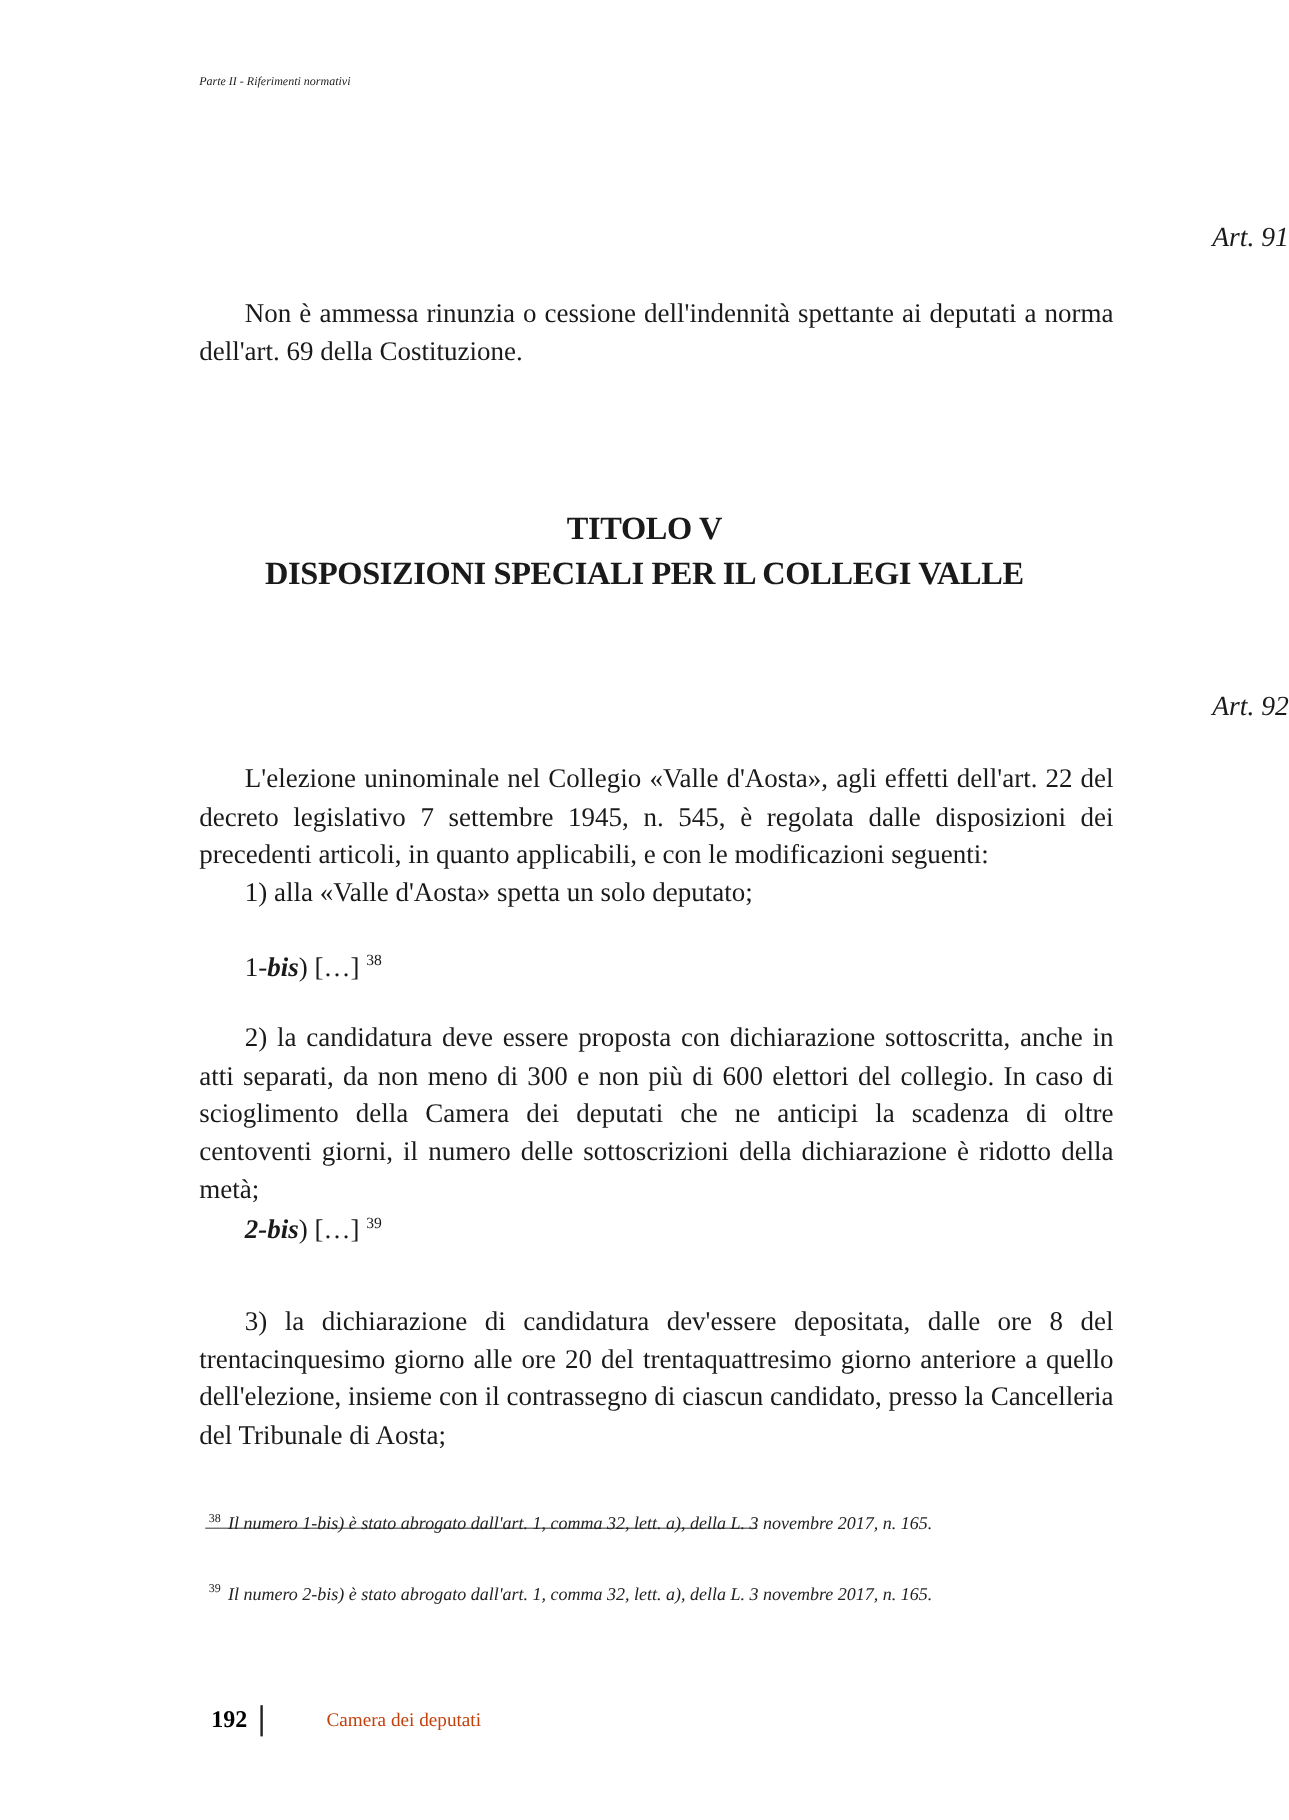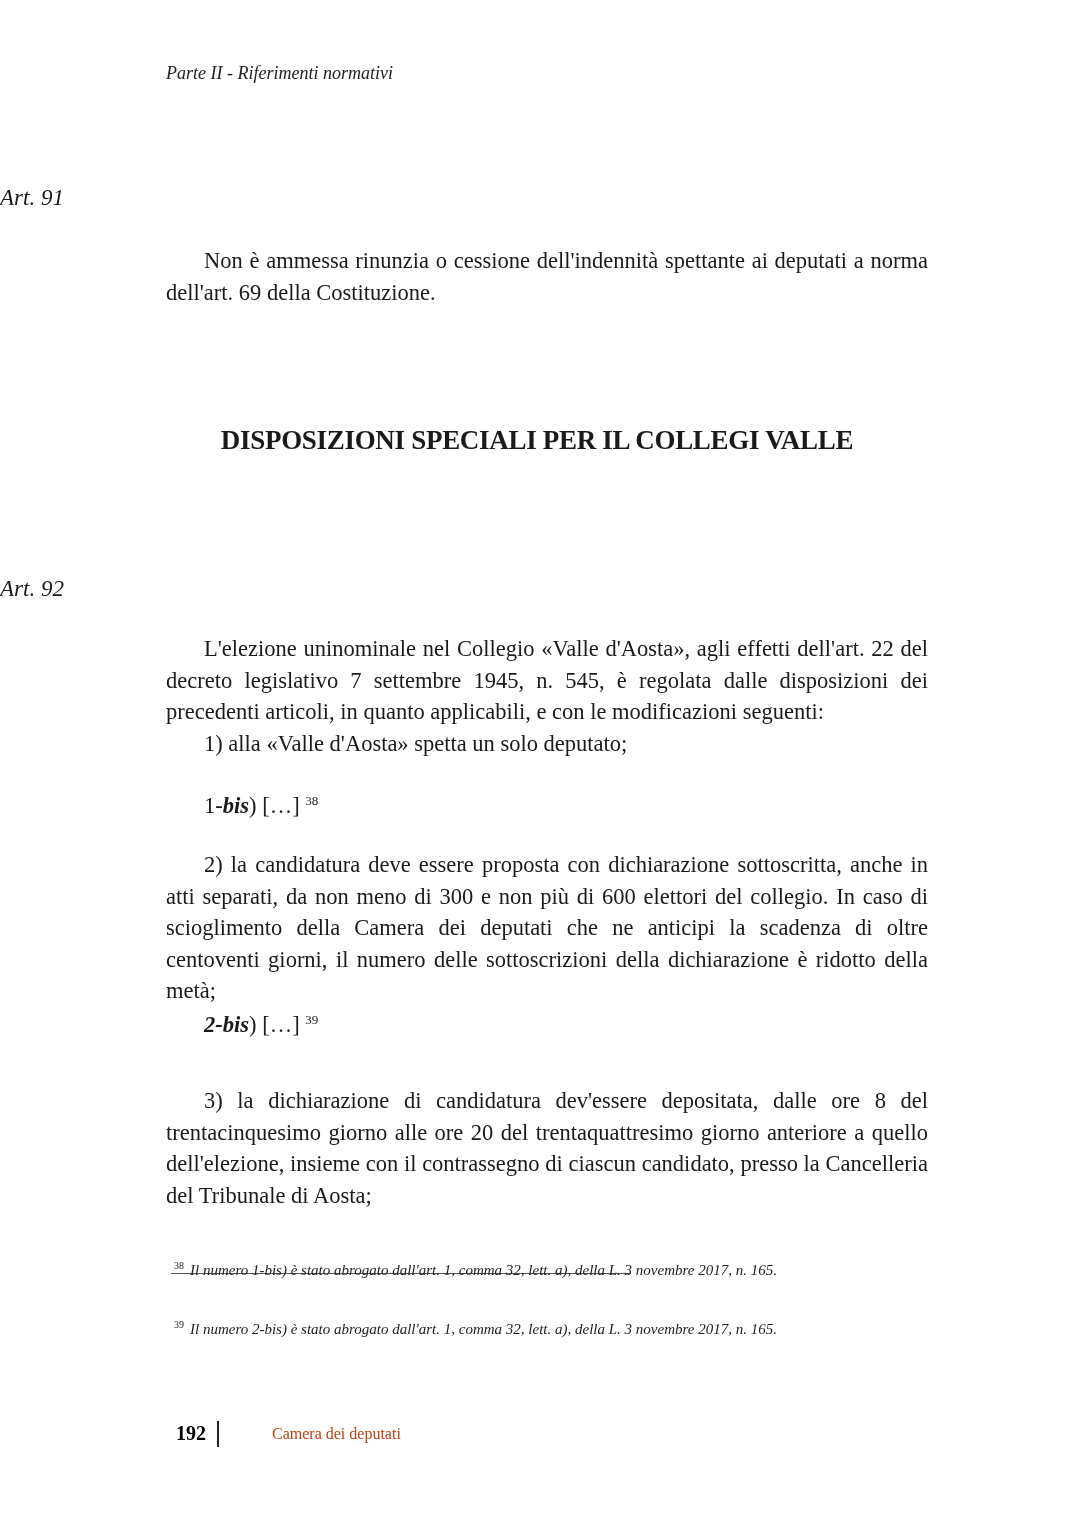--- a/index.html
+++ b/index.html
@@ -2,24 +2,24 @@
 <html><head>
 <meta charset="utf-8">
 <style>
   html, body { margin: 0; padding: 0; background: #ffffff; }
   body {
     width: 1074px; height: 1517px; position: relative; overflow: hidden;
     font-family: "Liberation Serif", "DejaVu Serif", serif; color: #1a1a1a;
   }
   .running-header {
     position: absolute; left: 166px; top: 63px;
-    font-style: italic; font-size: 18px; color: #222;
+    font-style: italic; font-size: 10px; color: #222;
   }
   .art-heading {
-    position: absolute; left: 0; width: 1074px; text-align: left;
+    position: absolute; left: 0; width: 1074px; text-align: right;
     font-style: italic; font-size: 23px; color: #1a1a1a;
   }
   .para {
     position: absolute; left: 166px; width: 762px;
     font-size: 22.5px; line-height: 31.5px; text-align: justify;
     color: #1a1a1a;
   }
   .para .indent { display: inline-block; width: 38px; }
   .title-block {
     position: absolute; left: 0; top: 421px; width: 1074px; text-align: center;
@@ -48,20 +48,21 @@
 </style>
 </head>
 <body>
 
 <div class="running-header">Parte II - Riferimenti normativi</div>
 
 <div class="art-heading" style="top:185px;">Art. 91</div>
 <div class="para" style="top:245px;"><span class="indent"></span><span>Non è ammessa rinunzia o cessione dell'indennità spettante ai deputati a norma dell'art. 69 della Costituzione.</span></div>
 
 <div class="title-block">
+  <div>TITOLO V</div>
   <div>DISPOSIZIONI SPECIALI PER IL COLLEGI VALLE</div>
 </div>
 
 <div class="art-heading" style="top:576px;">Art. 92</div>
 
 <div class="para" style="top:633px;"><span class="indent"></span><span>L'elezione uninominale nel Collegio «Valle d'Aosta», agli effetti dell'art. 22 del decreto legislativo 7 settembre 1945, n. 545, è regolata dalle disposizioni dei precedenti articoli, in quanto applicabili, e con le modificazioni seguenti:</span></div>
 <div class="para" style="top:728px;"><span class="indent"></span><span>1) alla «Valle d'Aosta» spetta un solo deputato;</span></div>
 
 <div class="para" style="top:790px;"><span class="indent"></span><span>1-</span><span class="it">bis</span><span>) […]</span> <span class="sup">38</span></div>
 

